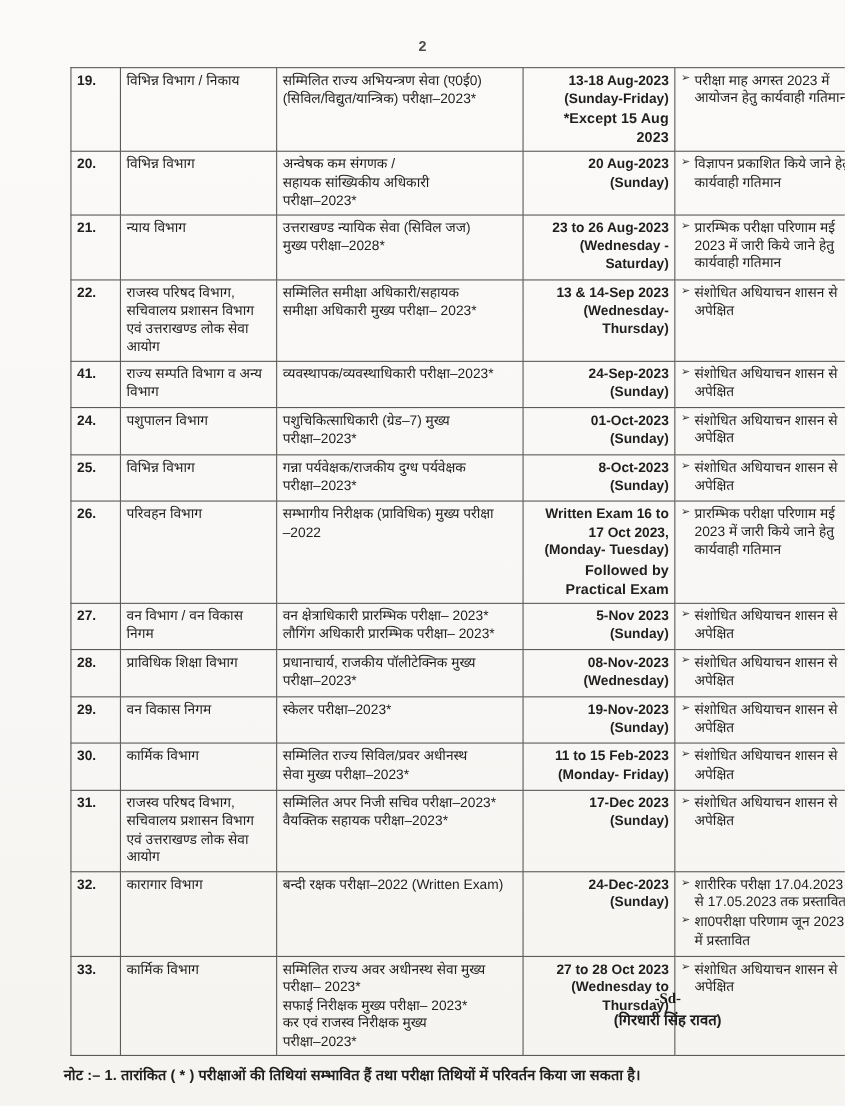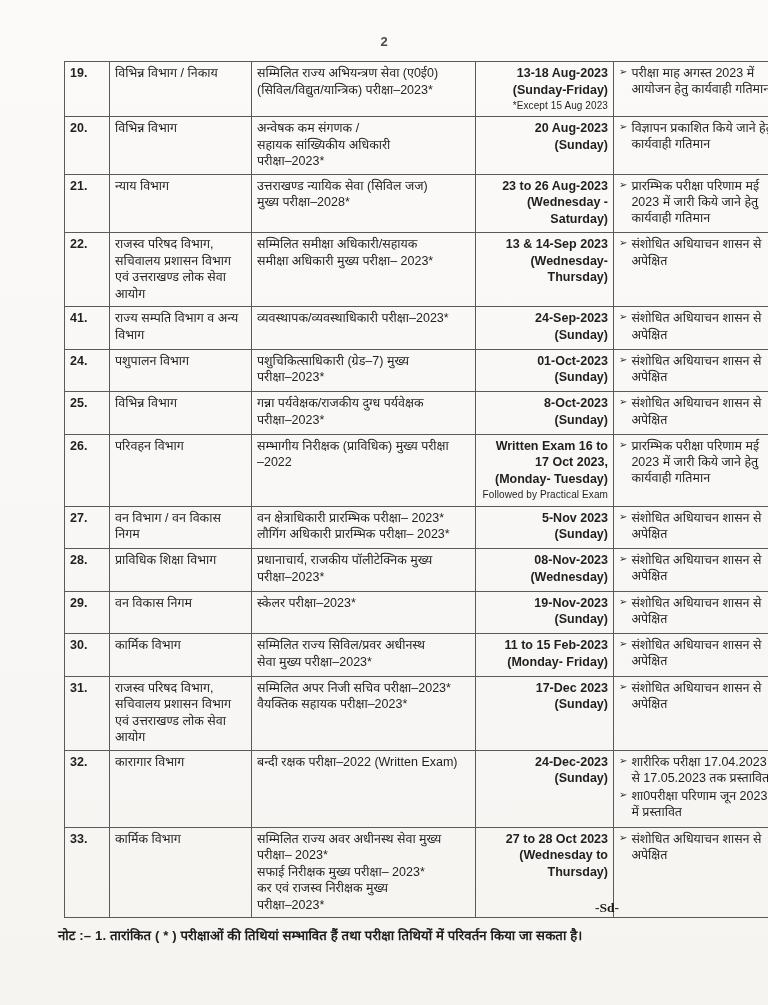--- a/index.html
+++ b/index.html
@@ -43,22 +43,22 @@
   td.c-date{
     width:127px;
     text-align:right;
     font-weight:700;
     font-size:13px;
     vertical-align:middle;
     line-height:1.35;
   }
   td.c-remarks{width:155px;font-size:11.3px;padding-left:4px;}
   .date-note{
-    font-size:10px;
-    font-weight:400;
+    font-size:13px;
+    font-weight:700;
     margin-top:1px;
     letter-spacing:.1px;
   }
   .bullet-item{
     display:flex;
     gap:4px;
     margin-bottom:2px;
     line-height:1.3;
   }
   .bullet-glyph{
@@ -378,15 +378,16 @@
             </div>
           </td>
         </tr>
       </tbody>
   </table>
 
   <div class="note-line">नोट :– 1. तारांकित ( * ) परीक्षाओं की तिथियां सम्भावित हैं तथा परीक्षा तिथियों में परिवर्तन किया जा सकता है।</div>
 
   <div class="signature-block">
     <div class="sig-sd">-Sd-</div>
+    <div class="sig-name">(गिरधारी सिंह रावत)</div>
   </div>
 
 </div>
 
 </body></html>

